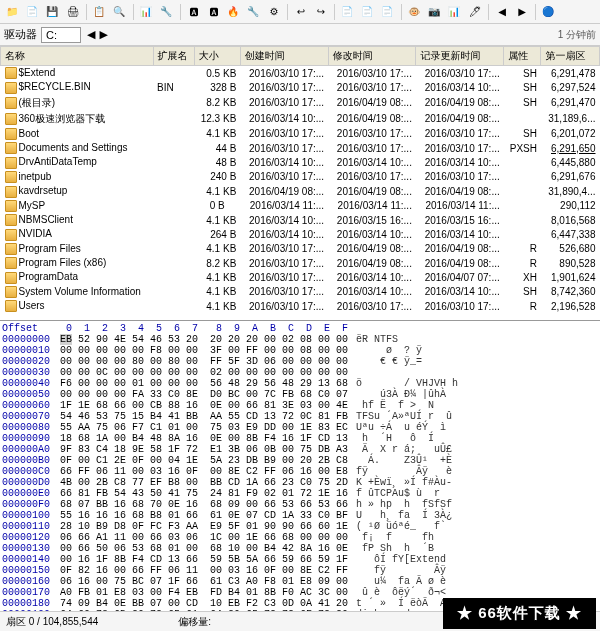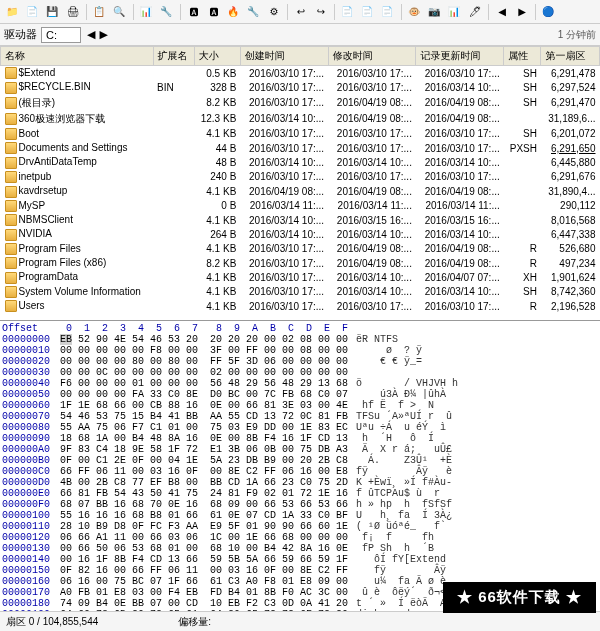--- a/index.html
+++ b/index.html
@@ -20,21 +20,21 @@
 .ico{display:inline-block;width:12px;height:12px;margin-right:2px;vertical-align:middle}
 .ico-folder{background:linear-gradient(#ffd97a,#e8b040);border:1px solid #c89020;border-radius:1px}
 .hex-pane{flex:1;overflow:auto;background:#fff;font-family:'Courier New',monospace;font-size:10px;display:flex}
 .hex-offsets{color:#0000aa;padding:2px 6px 2px 2px}
 .hex-body{padding:2px 4px}
 .hex-ascii{padding:2px 4px;color:#333}
 .hex-header{color:#0000aa}
 .hex-line{white-space:pre}
 .status{height:20px;background:#f5f5f5;border-top:1px solid #ccc;display:flex;align-items:center;font-size:10px;padding:0 6px}
 .status-item{margin-right:80px}
-.banner{position:absolute;bottom:18px;right:4px;background:#000;color:#fff;padding:6px 14px;font-size:15px;font-weight:bold;letter-spacing:1px}
+.banner{position:absolute;bottom:2px;right:4px;background:#000;color:#fff;padding:6px 14px;font-size:15px;font-weight:bold;letter-spacing:1px}
 .star{color:#fff}
 .sel{background:#d0d0d0}
 </style>
 </head>
 <body>
 
 <div class="toolbar" id="toolbar">
     <span class="tb-btn">📁</span>
     <span class="tb-btn">📄</span>
     <span class="tb-btn">💾</span>
@@ -181,21 +181,21 @@
           <td style="text-align: right;">4.1 KB</td>
           <td style="text-align: right;">2016/04/19 08:...</td>
           <td style="text-align: right;">2016/04/19 08:...</td>
           <td style="text-align: right;">2016/04/19 08:...</td>
           <td style="text-align: right;"></td>
           <td style="text-align: right;">31,890,4...</td>
         </tr>
         <tr>
           <td><span class="ico ico-folder"></span>MySP</td>
           <td></td>
-          <td style="text-align: right;">0 B</td>
+          <td style="text-align: center;">0 B</td>
           <td style="text-align: right;">2016/03/14 11:...</td>
           <td style="text-align: right;">2016/03/14 11:...</td>
           <td style="text-align: right;">2016/03/14 11:...</td>
           <td style="text-align: right;"></td>
           <td style="text-align: right;">290,112</td>
         </tr>
         <tr>
           <td><span class="ico ico-folder"></span>NBMSClient</td>
           <td></td>
           <td style="text-align: right;">4.1 KB</td>
@@ -226,21 +226,21 @@
           <td style="text-align: right;">526,680</td>
         </tr>
         <tr>
           <td><span class="ico ico-folder"></span>Program Files (x86)</td>
           <td></td>
           <td style="text-align: right;">8.2 KB</td>
           <td style="text-align: right;">2016/03/10 17:...</td>
           <td style="text-align: right;">2016/04/19 08:...</td>
           <td style="text-align: right;">2016/04/19 08:...</td>
           <td style="text-align: right;">R</td>
-          <td style="text-align: right;">497,234</td>
+          <td style="text-align: right;">890,528</td>
         </tr>
         <tr>
           <td><span class="ico ico-folder"></span>ProgramData</td>
           <td></td>
           <td style="text-align: right;">4.1 KB</td>
           <td style="text-align: right;">2016/03/10 17:...</td>
           <td style="text-align: right;">2016/03/14 10:...</td>
           <td style="text-align: right;">2016/04/07 07:...</td>
           <td style="text-align: right;">XH</td>
           <td style="text-align: right;">1,901,624</td>

